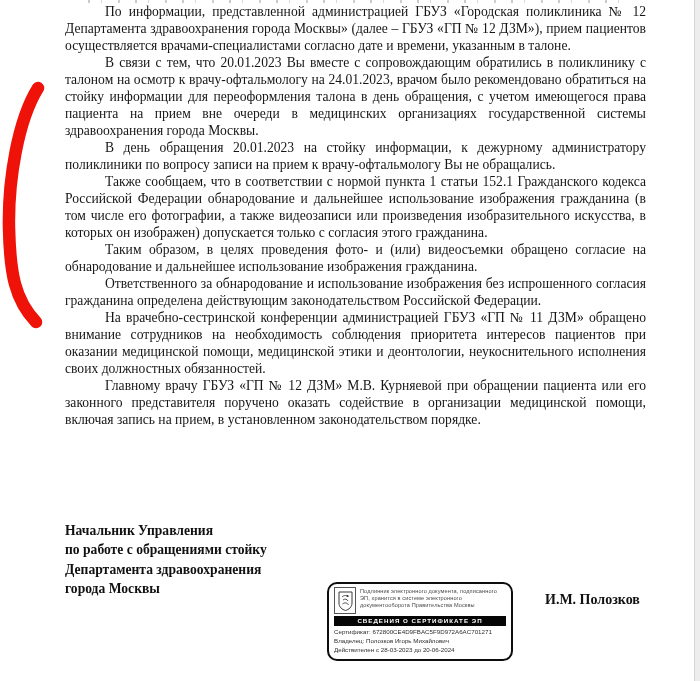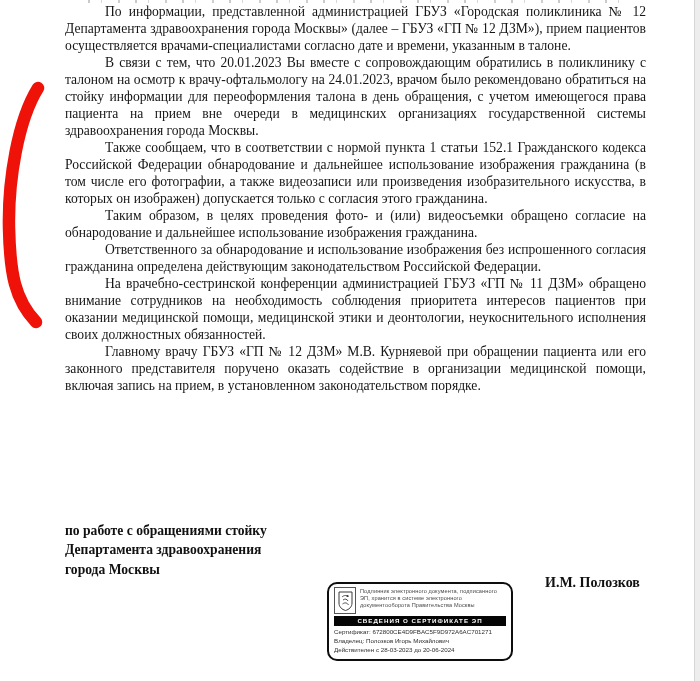--- a/index.html
+++ b/index.html
@@ -21,21 +21,21 @@
     position:absolute;left:65px;top:3px;width:581px;
     font-size:13.6px;line-height:17px;color:#161616;
     text-align:justify;text-justify:inter-word;
   }
   .doc-text p{margin:0;text-indent:40px;}
   .sig-block{
     position:absolute;left:65px;top:521px;width:300px;
     font-weight:bold;font-size:13.6px;line-height:19.4px;color:#111;
   }
   .signer-name{
-    position:absolute;left:545px;top:575px;
+    position:absolute;left:545px;top:592px;
     font-weight:bold;font-size:14px;color:#111;white-space:nowrap;
   }
   .stamp{
     position:absolute;left:327px;top:582px;width:186px;height:79px;
     box-sizing:border-box;border:2px solid #0d0d0d;border-radius:10px;
     background:#fff;padding:3px 5px 2px 5px;
     font-family:"Liberation Sans", sans-serif;
   }
   .stamp-top{display:flex;gap:4px;align-items:flex-start;}
   .arms-box{
@@ -62,32 +62,34 @@
 </head>
 <body>
 
 <div class="page">
 
   <div class="top-remnant"></div>
 
   <div class="doc-text">
     <p>По информации, представленной администрацией ГБУЗ «Городская поликлиника № 12 Департамента здравоохранения города Москвы» (далее – ГБУЗ «ГП № 12 ДЗМ»), прием пациентов осуществляется врачами-специалистами согласно дате и времени, указанным в талоне.</p>
     <p>В связи с тем, что 20.01.2023 Вы вместе с сопровождающим обратились в поликлинику с талоном на осмотр к врачу-офтальмологу на 24.01.2023, врачом было рекомендовано обратиться на стойку информации для переоформления талона в день обращения, с учетом имеющегося права пациента на прием вне очереди в медицинских организациях государственной системы здравоохранения города Москвы.</p>
+    <p>В день обращения 20.01.2023 на стойку информации, к дежурному администратору поликлиники по вопросу записи на прием к врачу-офтальмологу Вы не обращались.</p>
     <p>Также сообщаем, что в соответствии с нормой пункта 1 статьи 152.1 Гражданского кодекса Российской Федерации обнародование и дальнейшее использование изображения гражданина (в том числе его фотографии, а также видеозаписи или произведения изобразительного искусства, в которых он изображен) допускается только с согласия этого гражданина.</p>
     <p>Таким образом, в целях проведения фото- и (или) видеосъемки обращено согласие на обнародование и дальнейшее использование изображения гражданина.</p>
     <p>Ответственного за обнародование и использование изображения без испрошенного согласия гражданина определена действующим законодательством Российской Федерации.</p>
     <p>На врачебно-сестринской конференции администрацией ГБУЗ «ГП № 11 ДЗМ» обращено внимание сотрудников на необходимость соблюдения приоритета интересов пациентов при оказании медицинской помощи, медицинской этики и деонтологии, неукоснительного исполнения своих должностных обязанностей.</p>
     <p>Главному врачу ГБУЗ «ГП № 12 ДЗМ» М.В. Курняевой при обращении пациента или его законного представителя поручено оказать содействие в организации медицинской помощи, включая запись на прием, в установленном законодательством порядке.</p>
   </div>
 
   <svg class="red-mark" width="64" height="256" viewBox="0 0 64 256">
     <path d="M38 12 C 18 44, 8 104, 9 152 C 10 198, 15 224, 36 246" fill="none" stroke-width="12.5" stroke-linecap="round" stroke="#ee1209"></path>
   </svg>
 
   <div class="sig-block">
+    <div>Начальник Управления</div>
     <div>по работе с обращениями стойку</div>
     <div>Департамента здравоохранения</div>
     <div>города Москвы</div>
   </div>
 
   <div class="signer-name">И.М. Полозков</div>
 
   <div class="stamp">
     <div class="stamp-top">
       <div class="arms-box">

